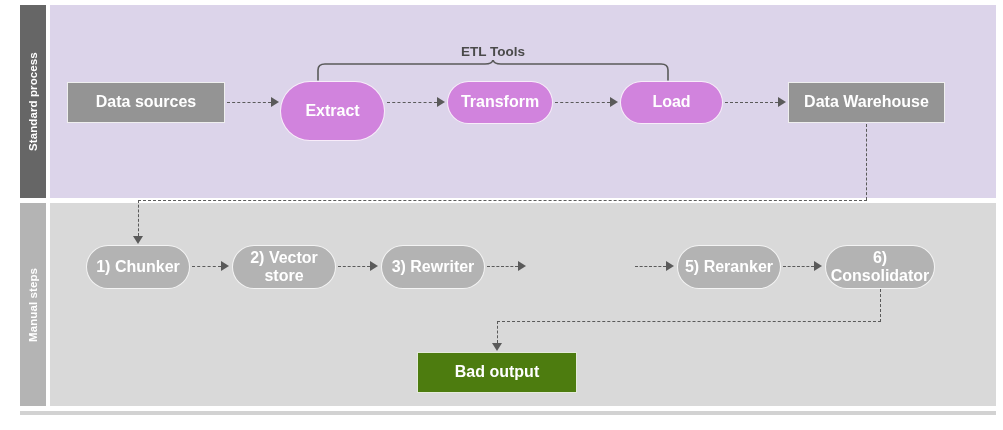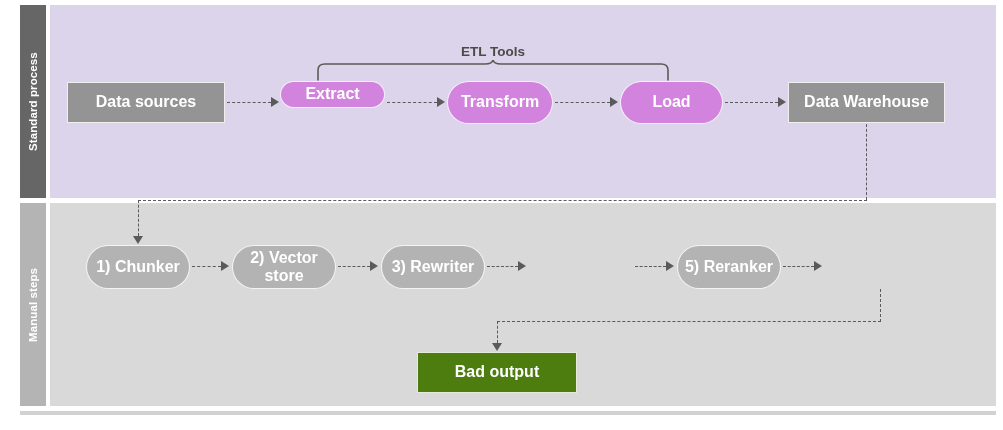--- a/index.html
+++ b/index.html
@@ -118,21 +118,21 @@
     <svg width="354" height="22" viewBox="0 0 354 22">
       <path d="M2,20 L2,10 Q2,4 9,4 L169,4 Q177,4 177,-1 Q177,4 185,4 L345,4 Q352,4 352,10 L352,20" fill="none" stroke="#5a5a5a" stroke-width="1.6" stroke-linecap="round"></path>
     </svg>
   </div>
   <div id="brace-label">ETL Tools</div>
 
   <div class="node rect gray" style="left:67px; top:82px; width:158px; height:41px;">
     <span>Data sources</span>
   </div>
 
-  <div class="node pill purple" style="left:280px; top:81px; width:105px; height:27px;">
+  <div class="node pill purple" style="left:280px; top:81px; width:105px; height:60px;">
     <span>Extract</span>
   </div>
 
   <div class="node pill purple" style="left:447px; top:81px; width:106px; height:43px;">
     <span>Transform</span>
   </div>
 
   <div class="node pill purple" style="left:620px; top:81px; width:103px; height:43px;">
     <span>Load</span>
   </div>
@@ -166,20 +166,23 @@
 
   <div class="node pill pillgray" style="left:381px; top:245px; width:104px; height:44px;">
     <span>3) Rewriter</span>
   </div>
 
 
   <div class="node pill pillgray" style="left:677px; top:245px; width:104px; height:44px;">
     <span>5) Reranker</span>
   </div>
 
+  <div class="node pill pillgray" style="left:825px; top:245px; width:110px; height:44px; padding:0 10px;">
+    <span>6) Consolidator</span>
+  </div>
 
   <div class="hdash" style="left:192px; top:266px; width:29px;"></div>
   <div class="arrow-r" style="left:221px; top:261px;"></div>
 
   <div class="hdash" style="left:338px; top:266px; width:32px;"></div>
   <div class="arrow-r" style="left:370px; top:261px;"></div>
 
   <div class="hdash" style="left:487px; top:266px; width:31px;"></div>
   <div class="arrow-r" style="left:518px; top:261px;"></div>
 

